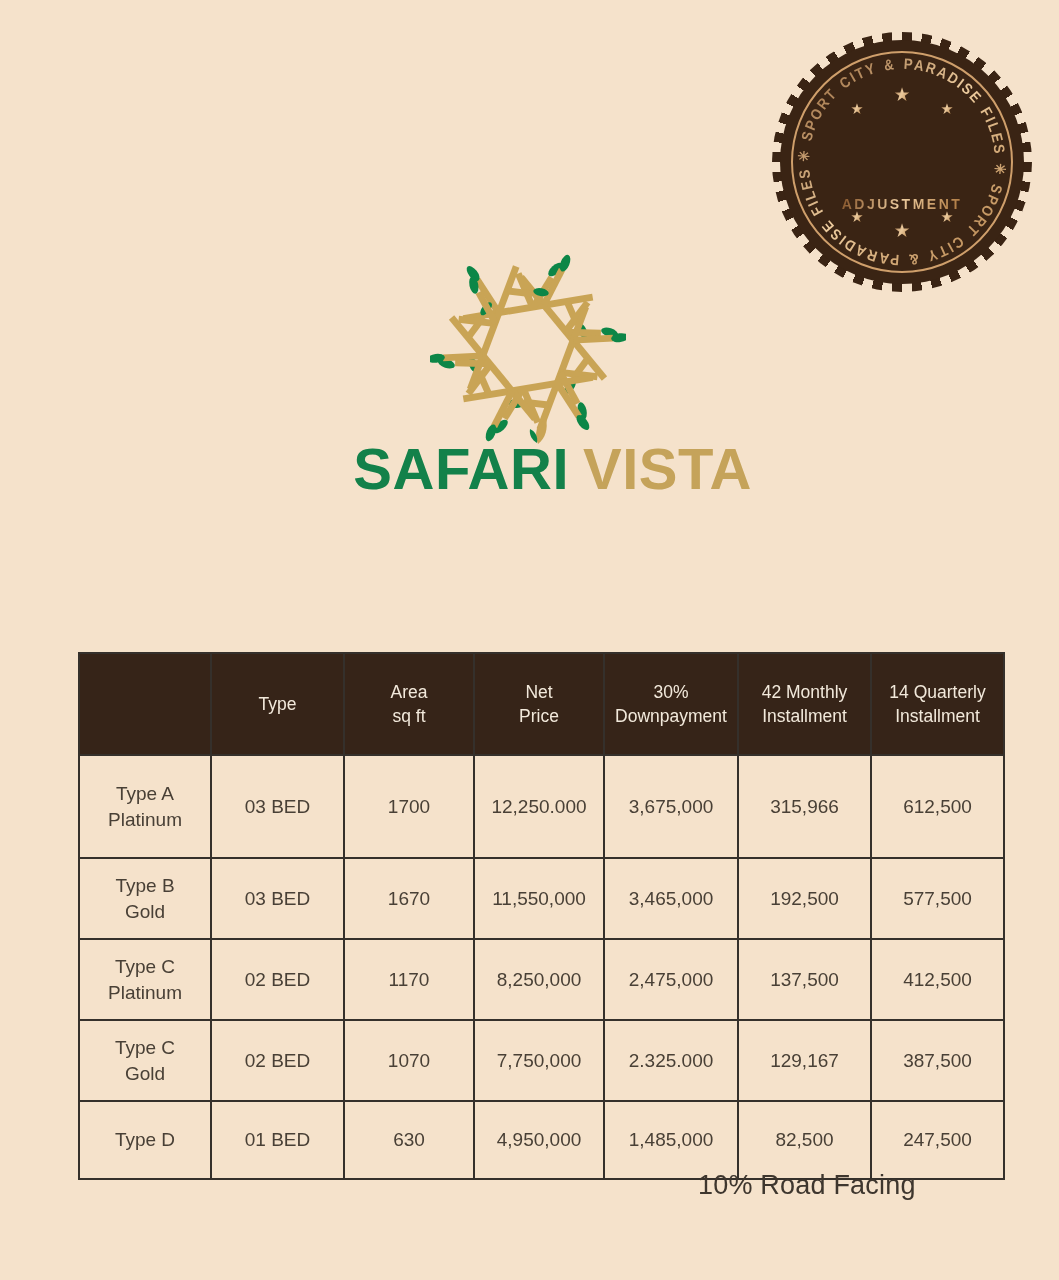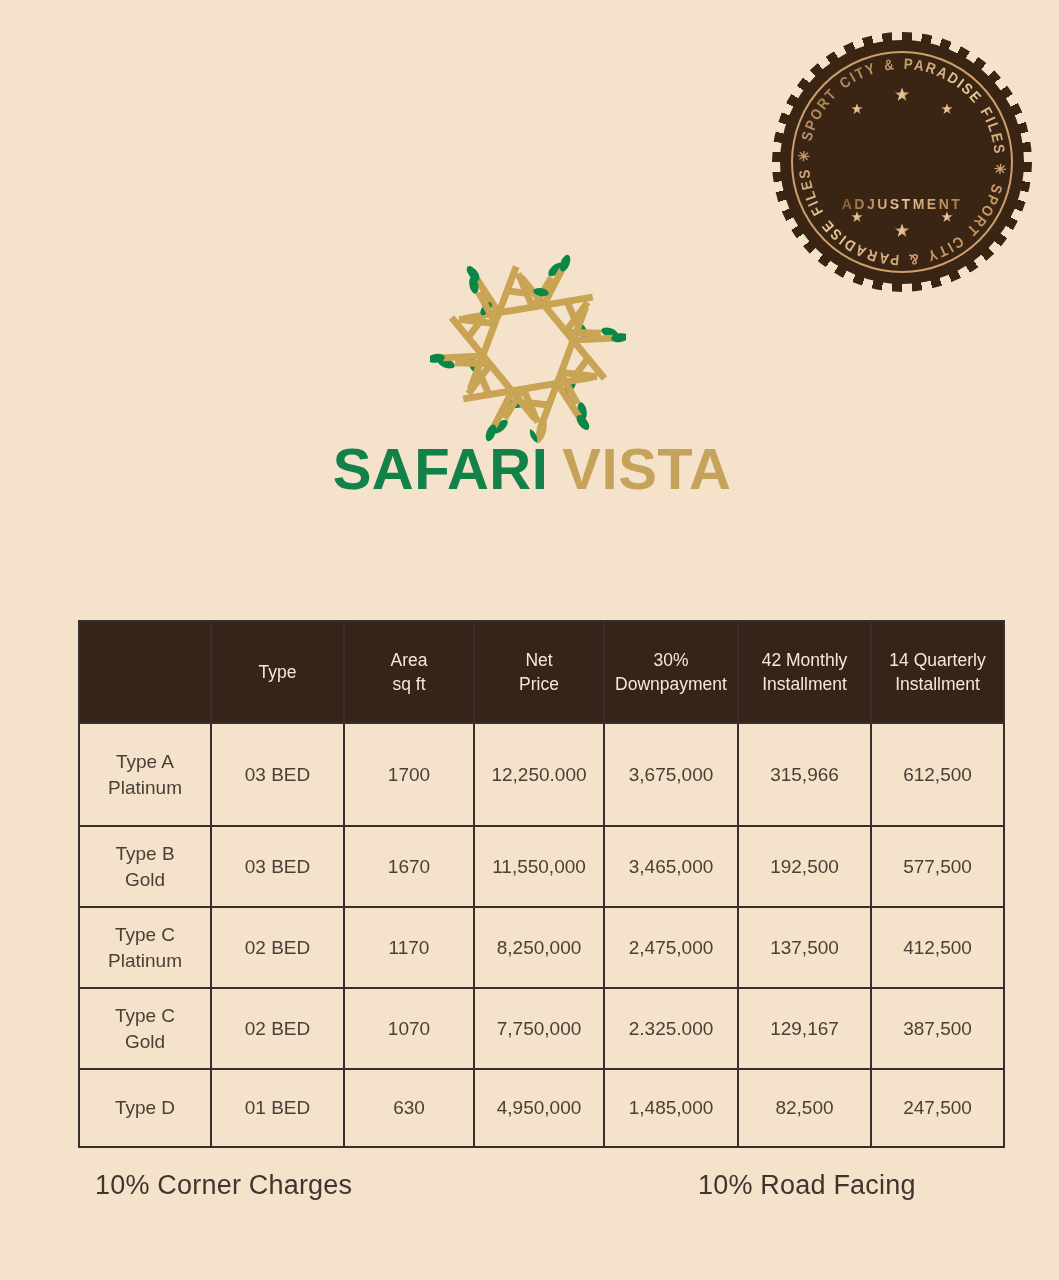--- a/index.html
+++ b/index.html
@@ -37,29 +37,29 @@
   }
   .badge-star{position:absolute;transform:translate(-50%,-50%);line-height:1;}
   .st-sm{font-size:15px;}
   .st-lg{font-size:19px;}
   .s-t1{left:85px;top:76px;}  .s-t2{left:130px;top:62px;}  .s-t3{left:175px;top:76px;}
   .s-b1{left:85px;top:184px;} .s-b2{left:130px;top:198px;} .s-b3{left:175px;top:184px;}
   
   .logo-branches{position:absolute;left:430px;top:250px;width:196px;height:196px;}
   .wordmark{
     position:absolute;left:312px;top:440px;width:440px;
-    text-align:center;white-space:nowrap;
+    text-align:right;white-space:nowrap;
     font-size:58px;font-weight:700;letter-spacing:0.5px;line-height:1;
   }
   .wm-green{color:#13814a;}
   .wm-gold{color:#c5a35a;margin-left:14px;}
   .logo-leaf{position:absolute;left:524px;top:416px;width:30px;height:30px;}
   
   .plan{
-    position:absolute;left:78px;top:620px;
+    position:absolute;left:78px;top:652px;
     border-collapse:collapse;table-layout:fixed;
     width:925px;
     padding-left:19px;
   }
   .plan th,.plan td{
     border:2px solid #35302b;
     text-align:center;vertical-align:middle;
     padding:0 4px;
   }
   .plan th{
@@ -246,16 +246,15 @@
         <td>01 BED</td>
         <td>630</td>
         <td>4,950,000</td>
         <td>1,485,000</td>
         <td>82,500</td>
         <td>247,500</td>
       </tr>
     </tbody>
   </table>
 
-  <div class="footer-note fn-left">10% Corner Charges</div>
   <div class="footer-note fn-right">10% Road Facing</div>
 
 </div>
 
 </body></html>

